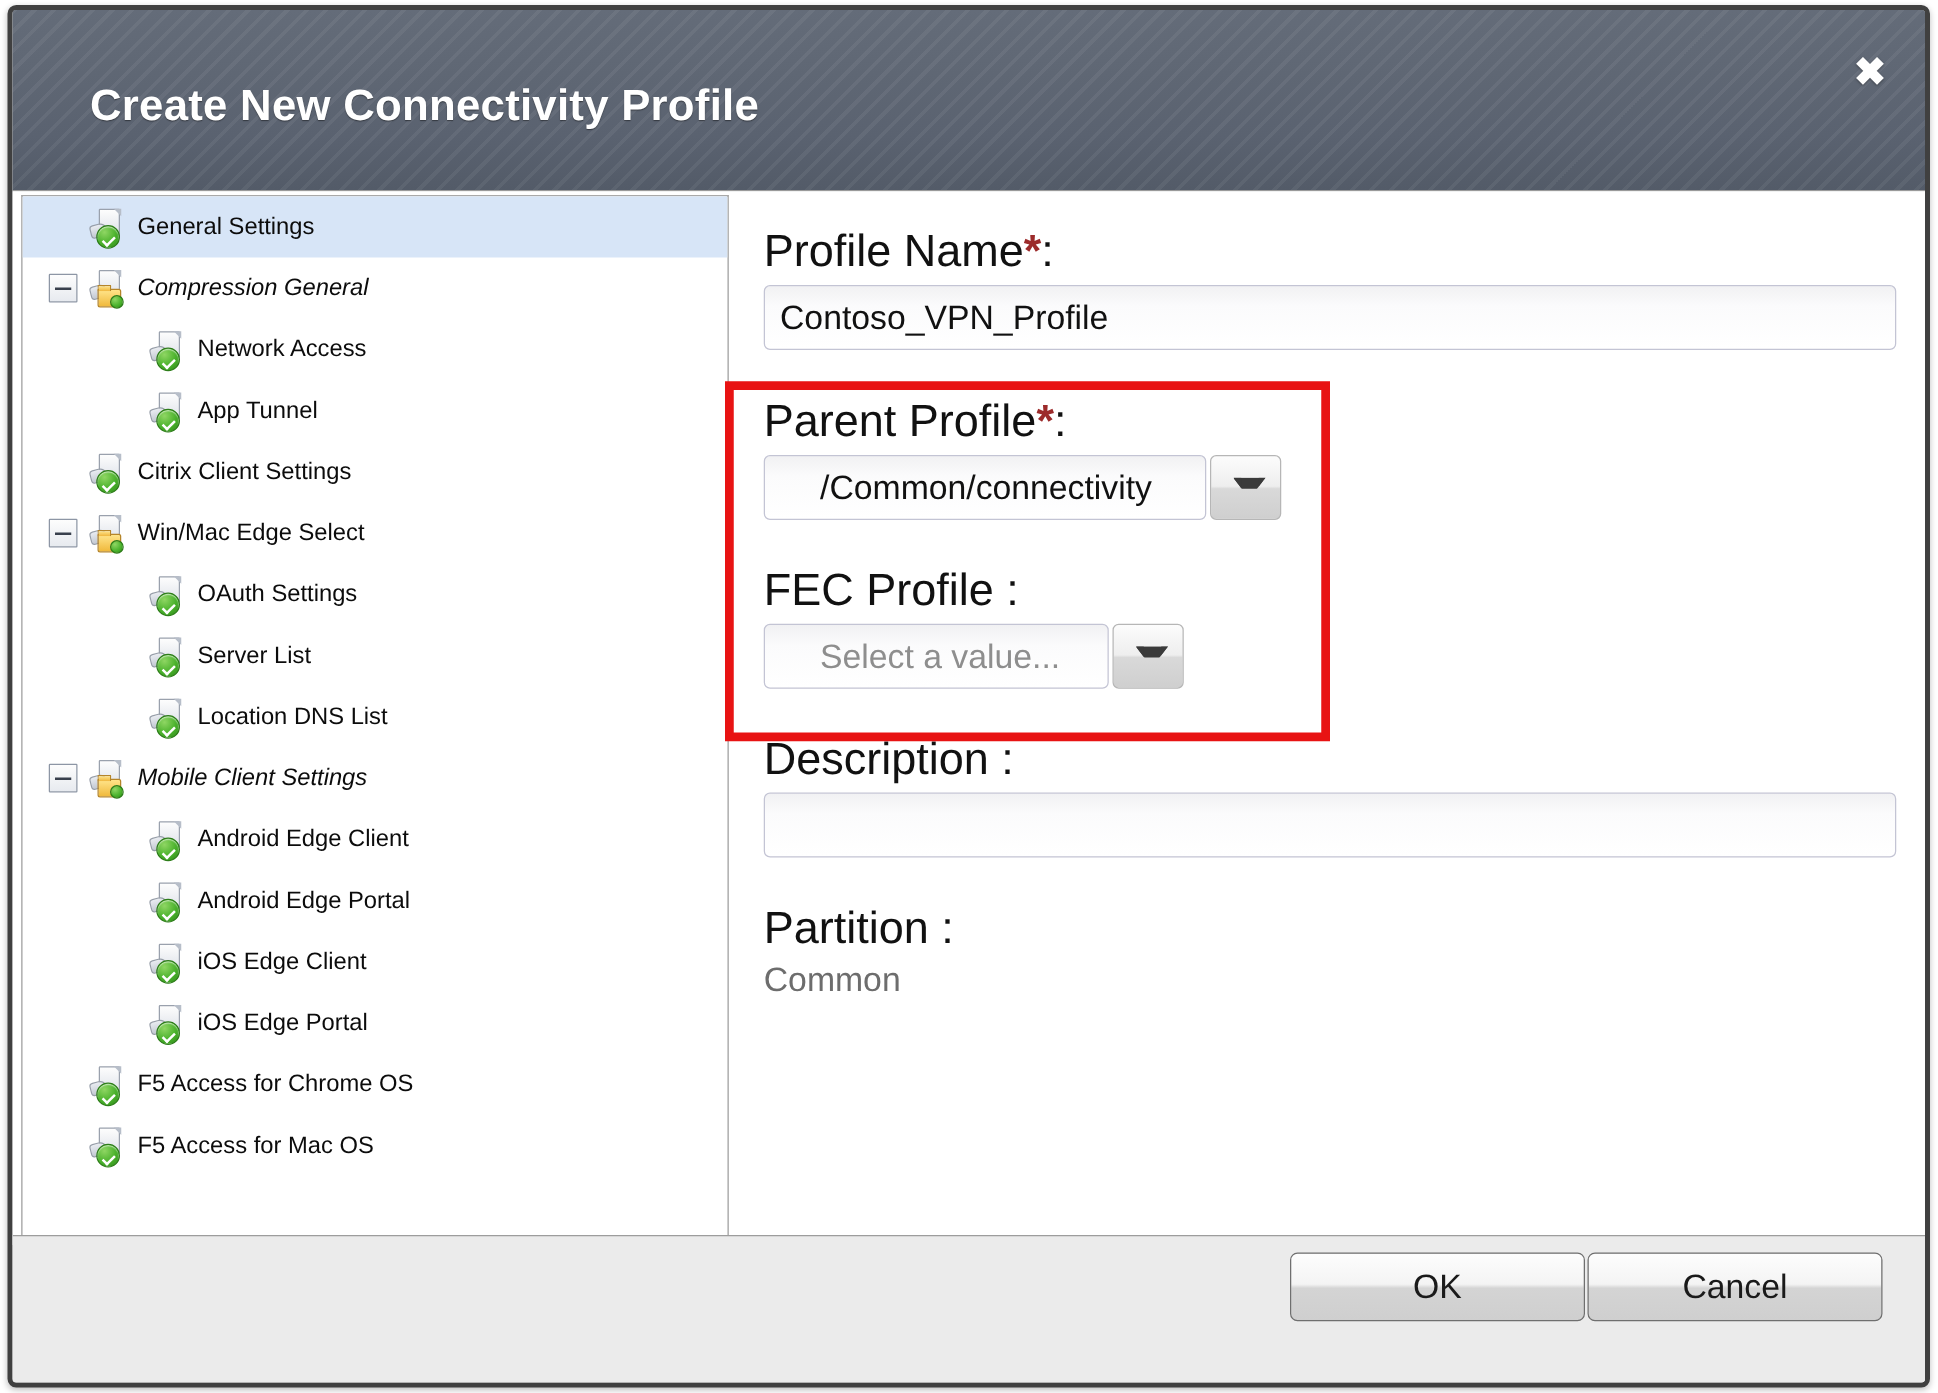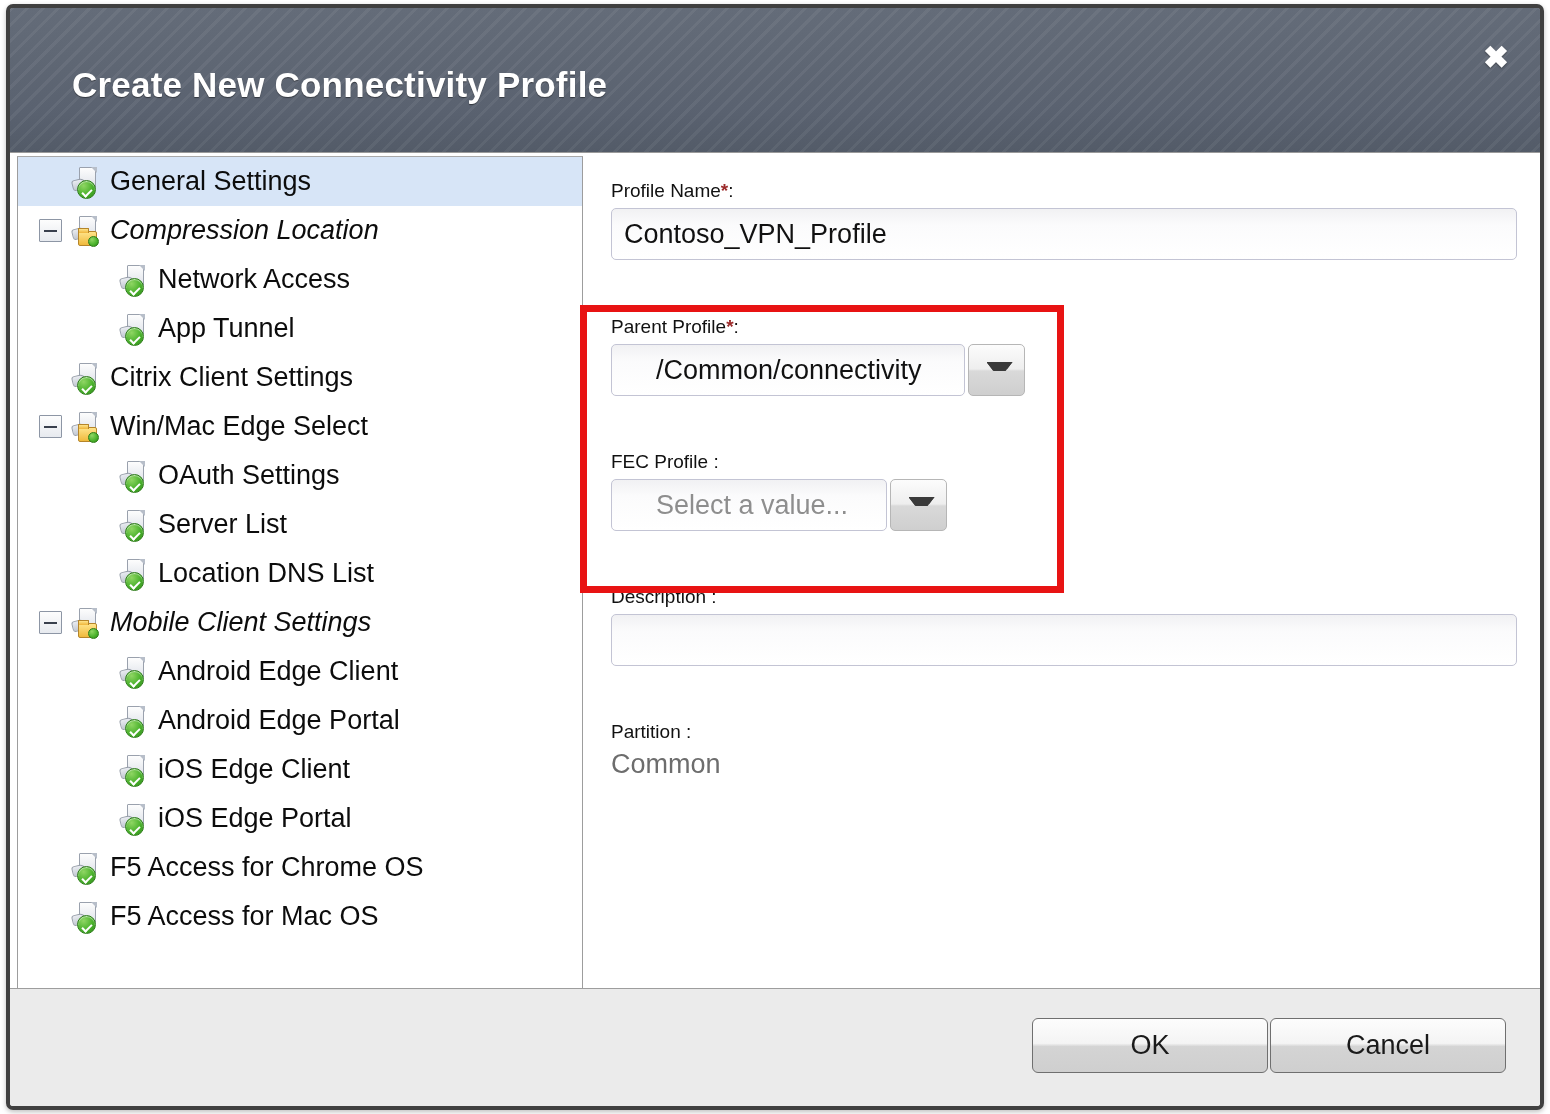--- a/index.html
+++ b/index.html
@@ -177,37 +177,37 @@
   .node-icon .badge-folder::after {
     content: "";
     position: absolute;
     left: 9px; top: 4px;
     width: 9px; height: 9px;
     border-radius: 50%;
     background: radial-gradient(circle at 33% 28%, #8fd663 0%, #49b12b 60%, #2e8a18 100%);
     border: 1px solid #2d7d19;
   }
   .tree-label {
-    font-size: 27px;
+    font-size: 19px;
     color: #0c0c0c;
     margin-left: 6px;
   }
   .tree-row.group .tree-label { font-style: italic; }
 
   
   #form-panel {
     position: absolute;
     left: 575px; top: 3px;
     right: 7px;
     height: 840px;
     background: #ffffff;
   }
   .field-block { position: absolute; left: 26px; right: 16px; }
   .field-label {
-    font-size: 19px;
+    font-size: 36px;
     color: #111111;
     margin-bottom: 6px;
     white-space: nowrap;
   }
   .req { color: #9c2b2b; font-weight: bold; }
   .text-input {
     display: block;
     width: 100%;
     height: 52px;
     padding: 0 12px;
@@ -263,21 +263,21 @@
   
   #footer {
     position: absolute;
     left: 0; bottom: 0;
     width: 100%; height: 118px;
     background: #ebebeb;
     border-top: 1px solid #9d9d9d;
   }
   .btn {
     position: absolute;
-    top: 29px;
+    top: 13px;
     width: 236px; height: 55px;
     font-family: "Liberation Sans", sans-serif;
     font-size: 27px;
     color: #1a1a1a;
     background: linear-gradient(to bottom,#fdfdfd 0%,#f4f4f4 46%,#d4d4d4 52%,#cfcfcf 100%);
     border: 1px solid #6f6f6f;
     border-radius: 6px;
     cursor: pointer;
   }
   #ok-button { right: 272px; }
@@ -308,21 +308,21 @@
         </div>
         <div class="tree-row group">
           <div class="expander"></div>
           <div style="width: 52px; flex: 0 0 52px;"></div>
           <div class="node-icon">
             <div class="page"></div>
             <div class="dogear"></div>
             <div class="hand"></div>
             <div class="badge-folder"></div>
           </div>
-          <div class="tree-label">Compression Location</div>
+          <div class="tree-label">Compression General</div>
         </div>
         <div class="tree-row">
           <div style="width: 100px; flex: 0 0 100px;"></div>
           <div class="node-icon">
             <div class="page"></div>
             <div class="dogear"></div>
             <div class="hand"></div>
             <div class="badge-check"></div>
           </div>
           <div class="tree-label">Network Access</div>

